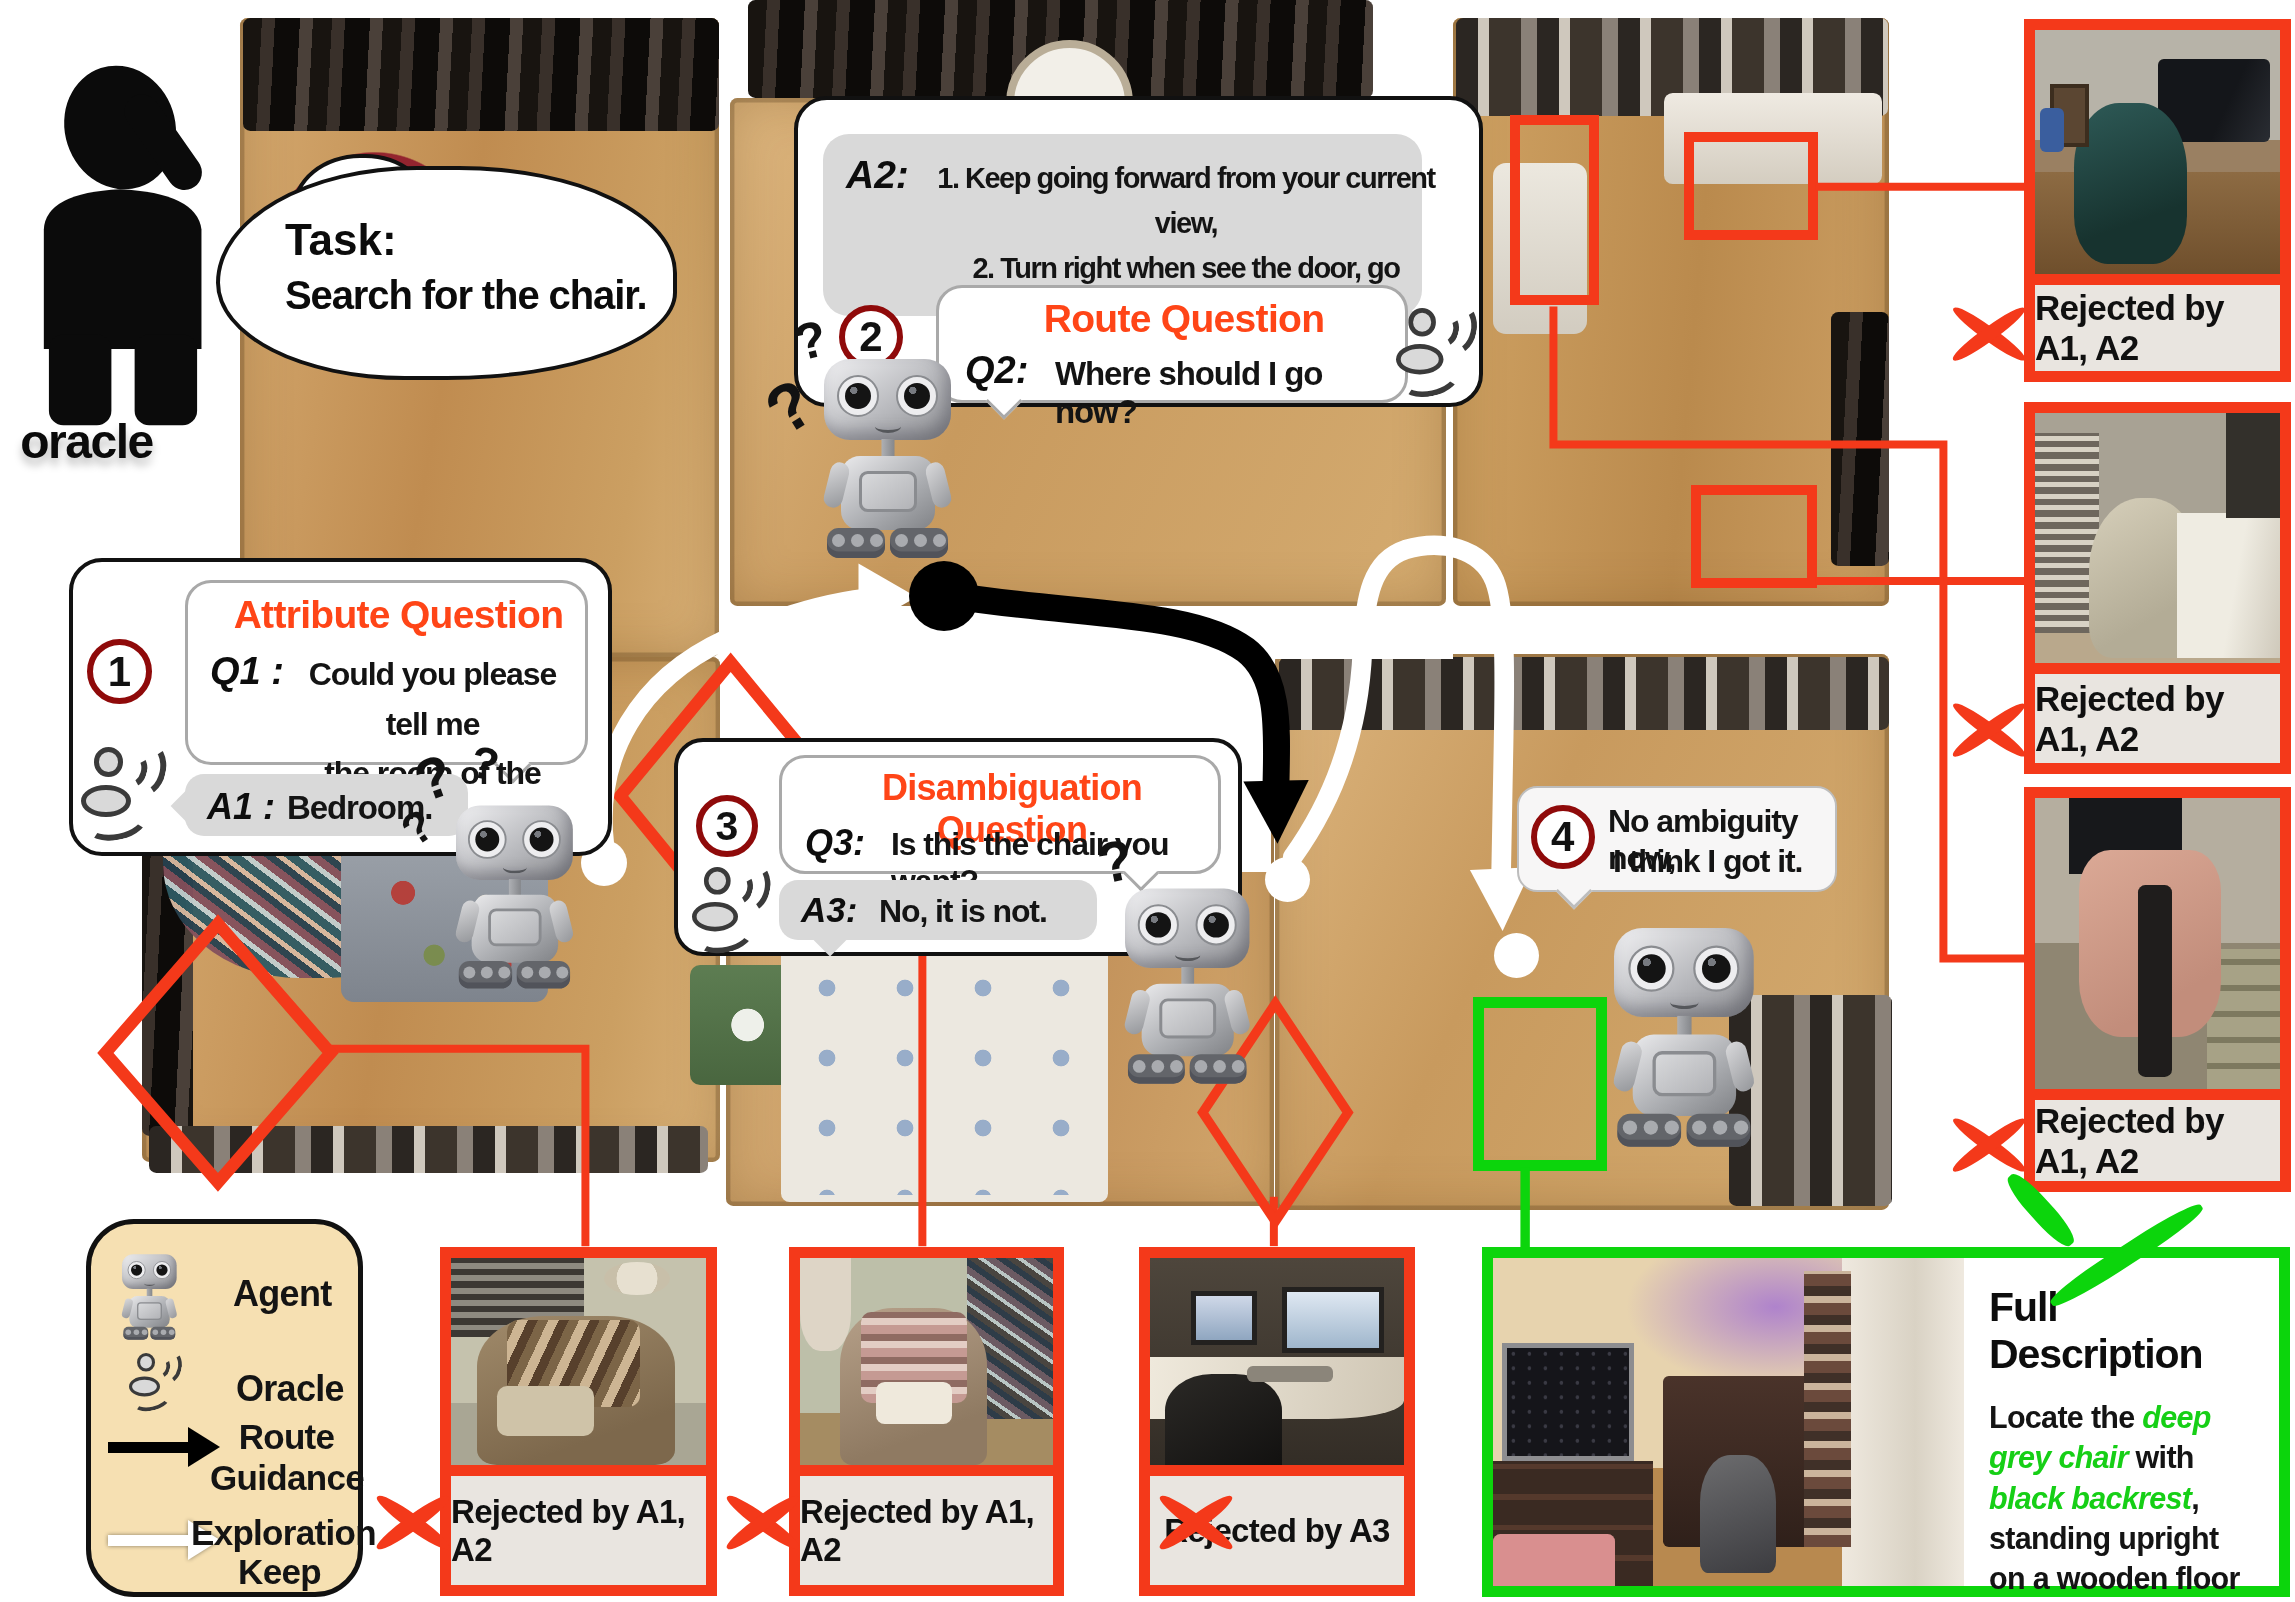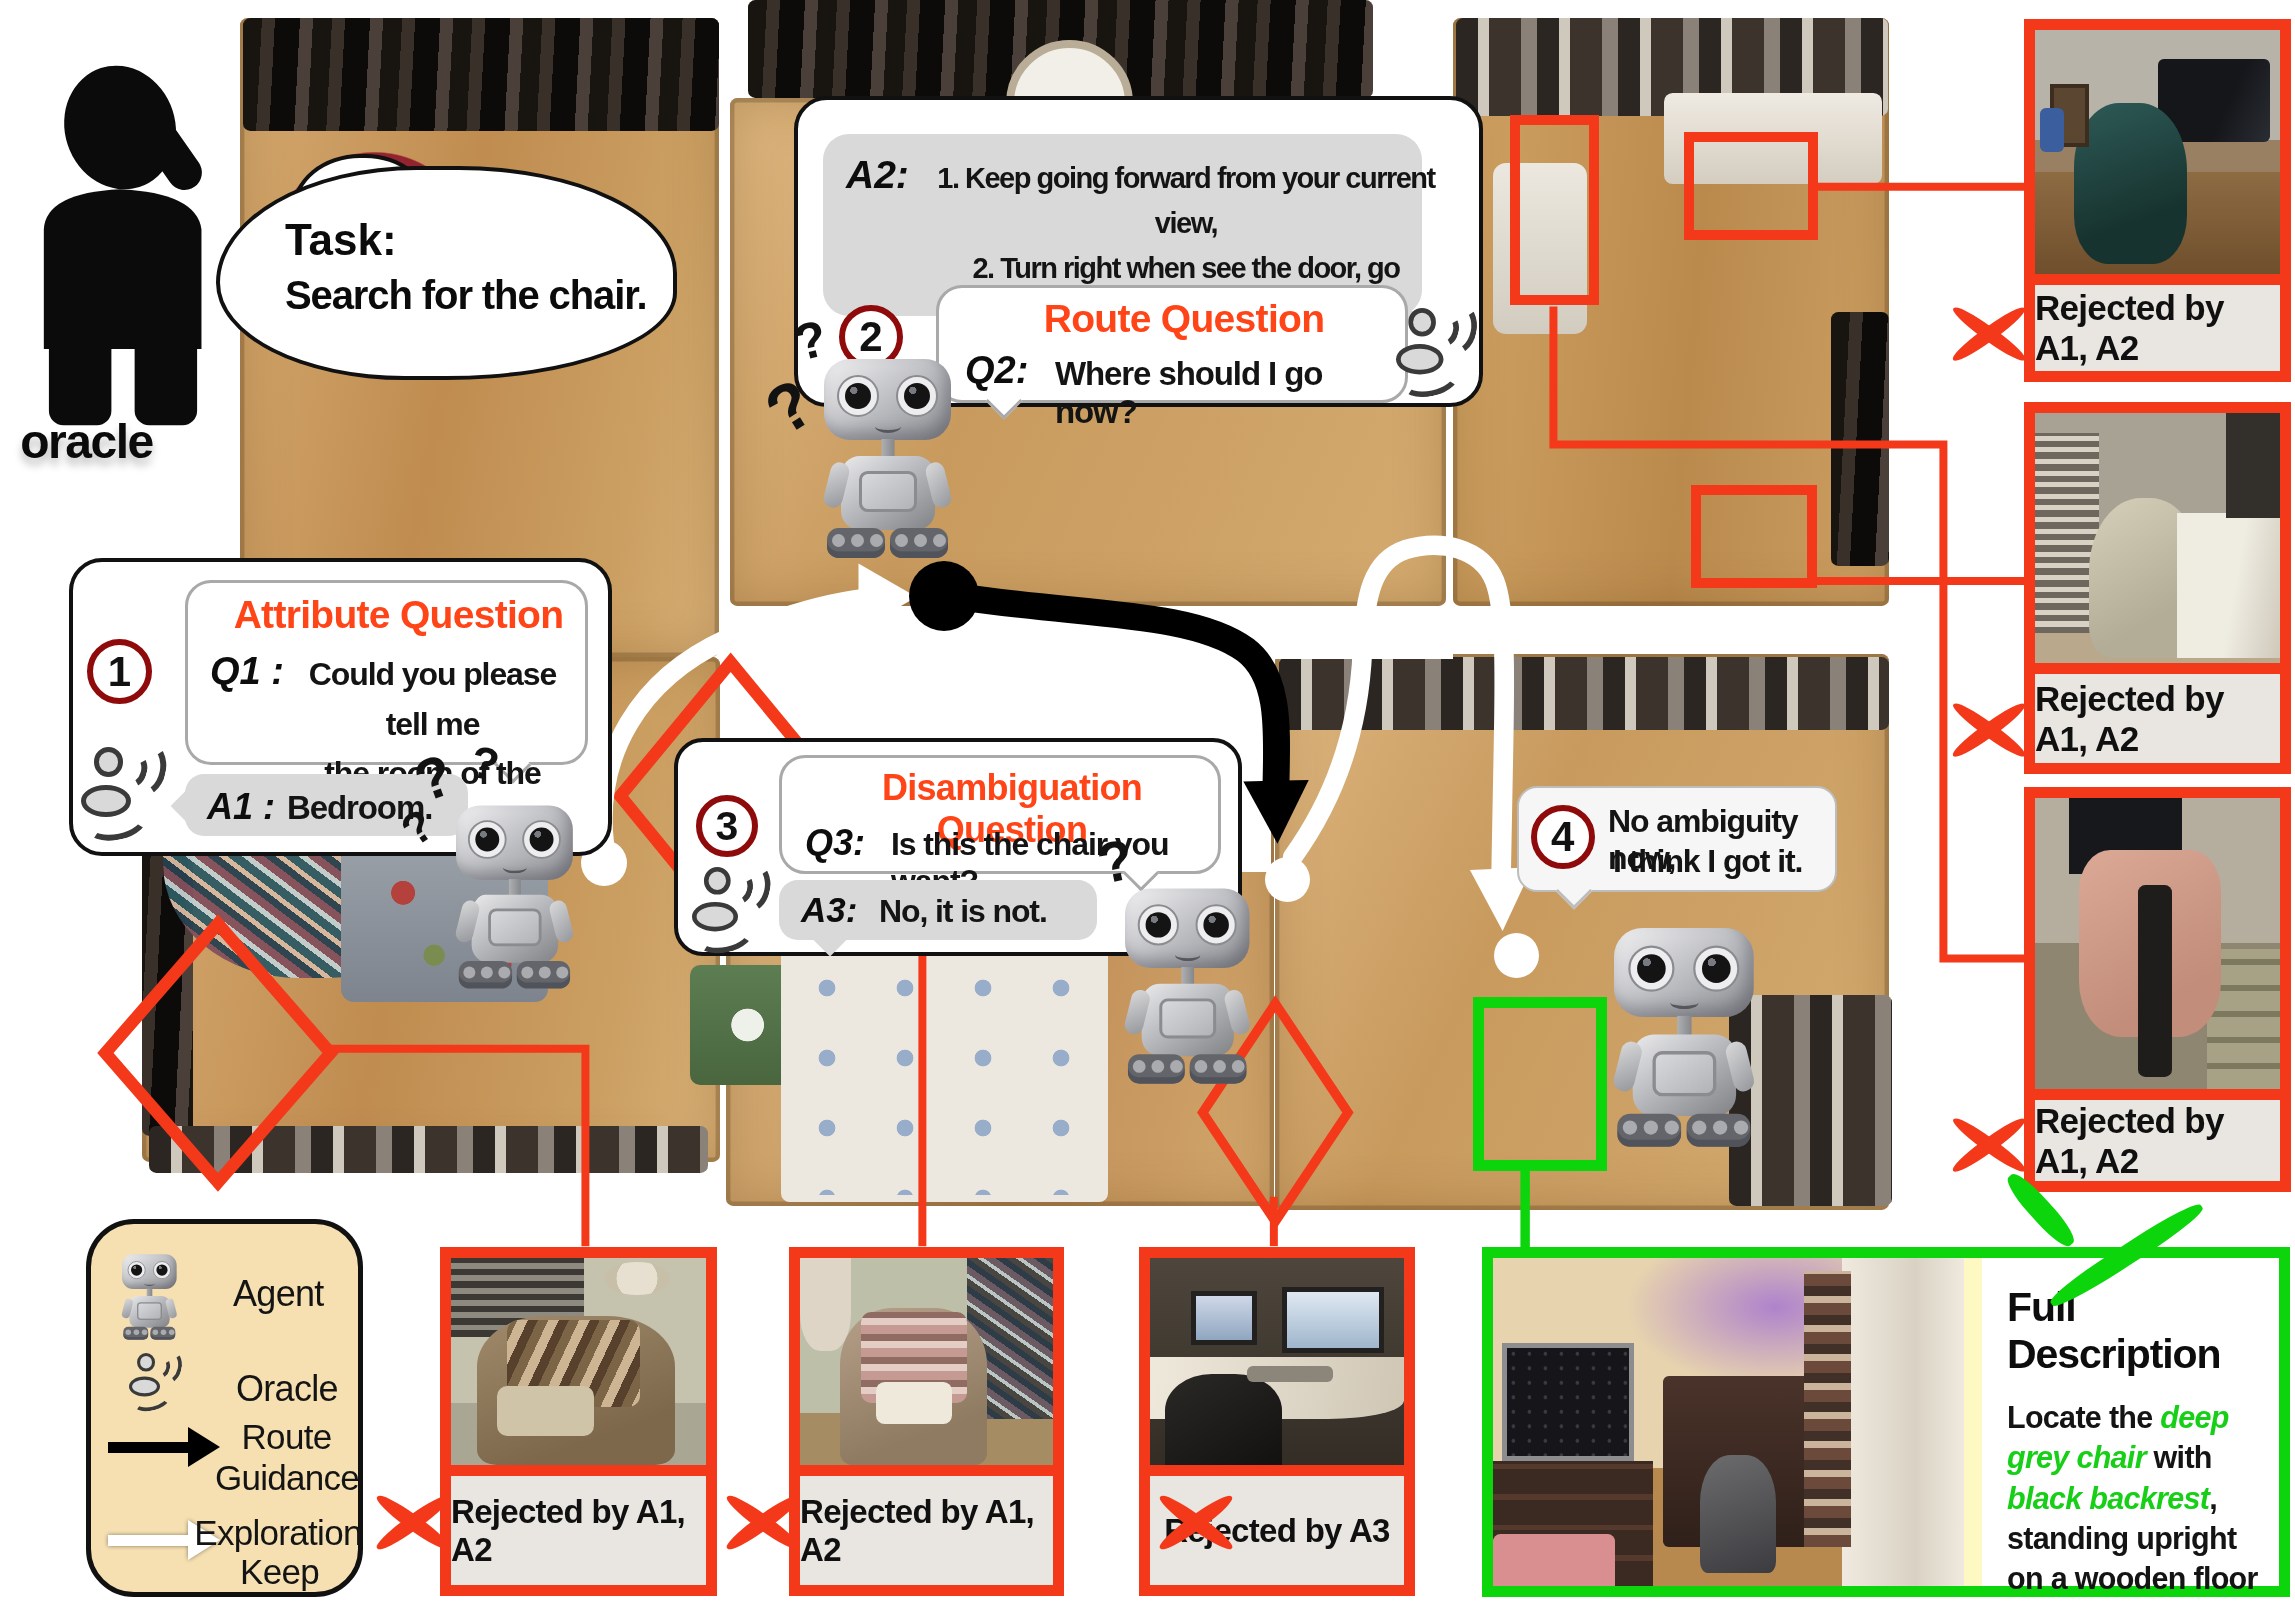--- a/index.html
+++ b/index.html
@@ -71,30 +71,30 @@
   .oi-arc2{left:50%;top:-8%;width:56%;height:66%;border-right-color:#3a3a3a;transform:rotate(12deg);}
   .oi-swoosh{left:4%;top:64%;width:80%;height:44%;border:6.5px solid transparent;border-bottom-color:#3a3a3a;border-radius:50%;transform:rotate(-12deg);}
 
   
   .shot-panel{position:absolute;border:11px solid #f4391a;background:#fff;display:flex;flex-direction:column;z-index:9;}
   .shot-img{position:relative;width:100%;flex:1;overflow:hidden;}
   .shot-cap{width:100%;border-top:11px solid #f4391a;background:#e9e5e0;display:flex;align-items:center;justify-content:center;font-weight:800;color:#101010;letter-spacing:-0.7px;}
   .shape{position:absolute;}
 
   
-  .desc-panel{position:absolute;border:11.6px solid #0cd50c;background:#fef9c3;display:flex;z-index:9;gap:18px;}
+  .desc-panel{position:absolute;border:11.6px solid #0cd50c;background:#3b82f6;display:flex;z-index:9;}
   .desc-img{position:relative;flex:0 0 471px;overflow:hidden;}
   .desc-text{flex:1;background:#fff;padding:26px 19px 14.5px 25px;}
   .desc-title{font-weight:800;color:#0d0d0d;letter-spacing:-1.1px;}
   .desc-body{margin-top:19px;font-weight:600;color:#141414;letter-spacing:-0.7px;line-height:1.32;}
   .hl{color:#16cf16;font-style:italic;font-weight:800;}
 
   
   .legend{position:absolute;background:#f6e0b2;border:5.1px solid #111;border-radius:48px;z-index:9;}
-  .legend .lbl{position:absolute;font-weight:400;color:#141414;letter-spacing:-0.7px;}
+  .legend .lbl{position:absolute;font-weight:700;color:#141414;letter-spacing:-0.7px;}
   .leg-arrow{position:absolute;height:11px;width:81px;}
   .leg-arrow::after{content:"";position:absolute;right:-30.5px;top:-15.3px;border-left:32px solid;border-top:20.3px solid transparent!important;border-bottom:20.3px solid transparent!important;}
   .leg-arrow.black{background:#000;}.leg-arrow.black::after{border-left-color:#000;}
   .leg-arrow.white{background:#fff;filter:drop-shadow(0 0 2.2px rgba(0,0,0,.45));}.leg-arrow.white::after{border-left-color:#fff;}
 
   
   .oracle-label{position:absolute;font-weight:800;color:#0b0b0b;letter-spacing:-1.5px;text-shadow:0 7.3px 8.7px rgba(0,0,0,.25);z-index:8;}
   .cloud{position:absolute;background:#fff;border:4.4px solid #111;z-index:8;}
   .puff{position:absolute;background:#fff;border:4.4px solid #111;border-radius:50% 48% 52% 50%/52% 50% 48% 50%;z-index:7;}
 </style>

